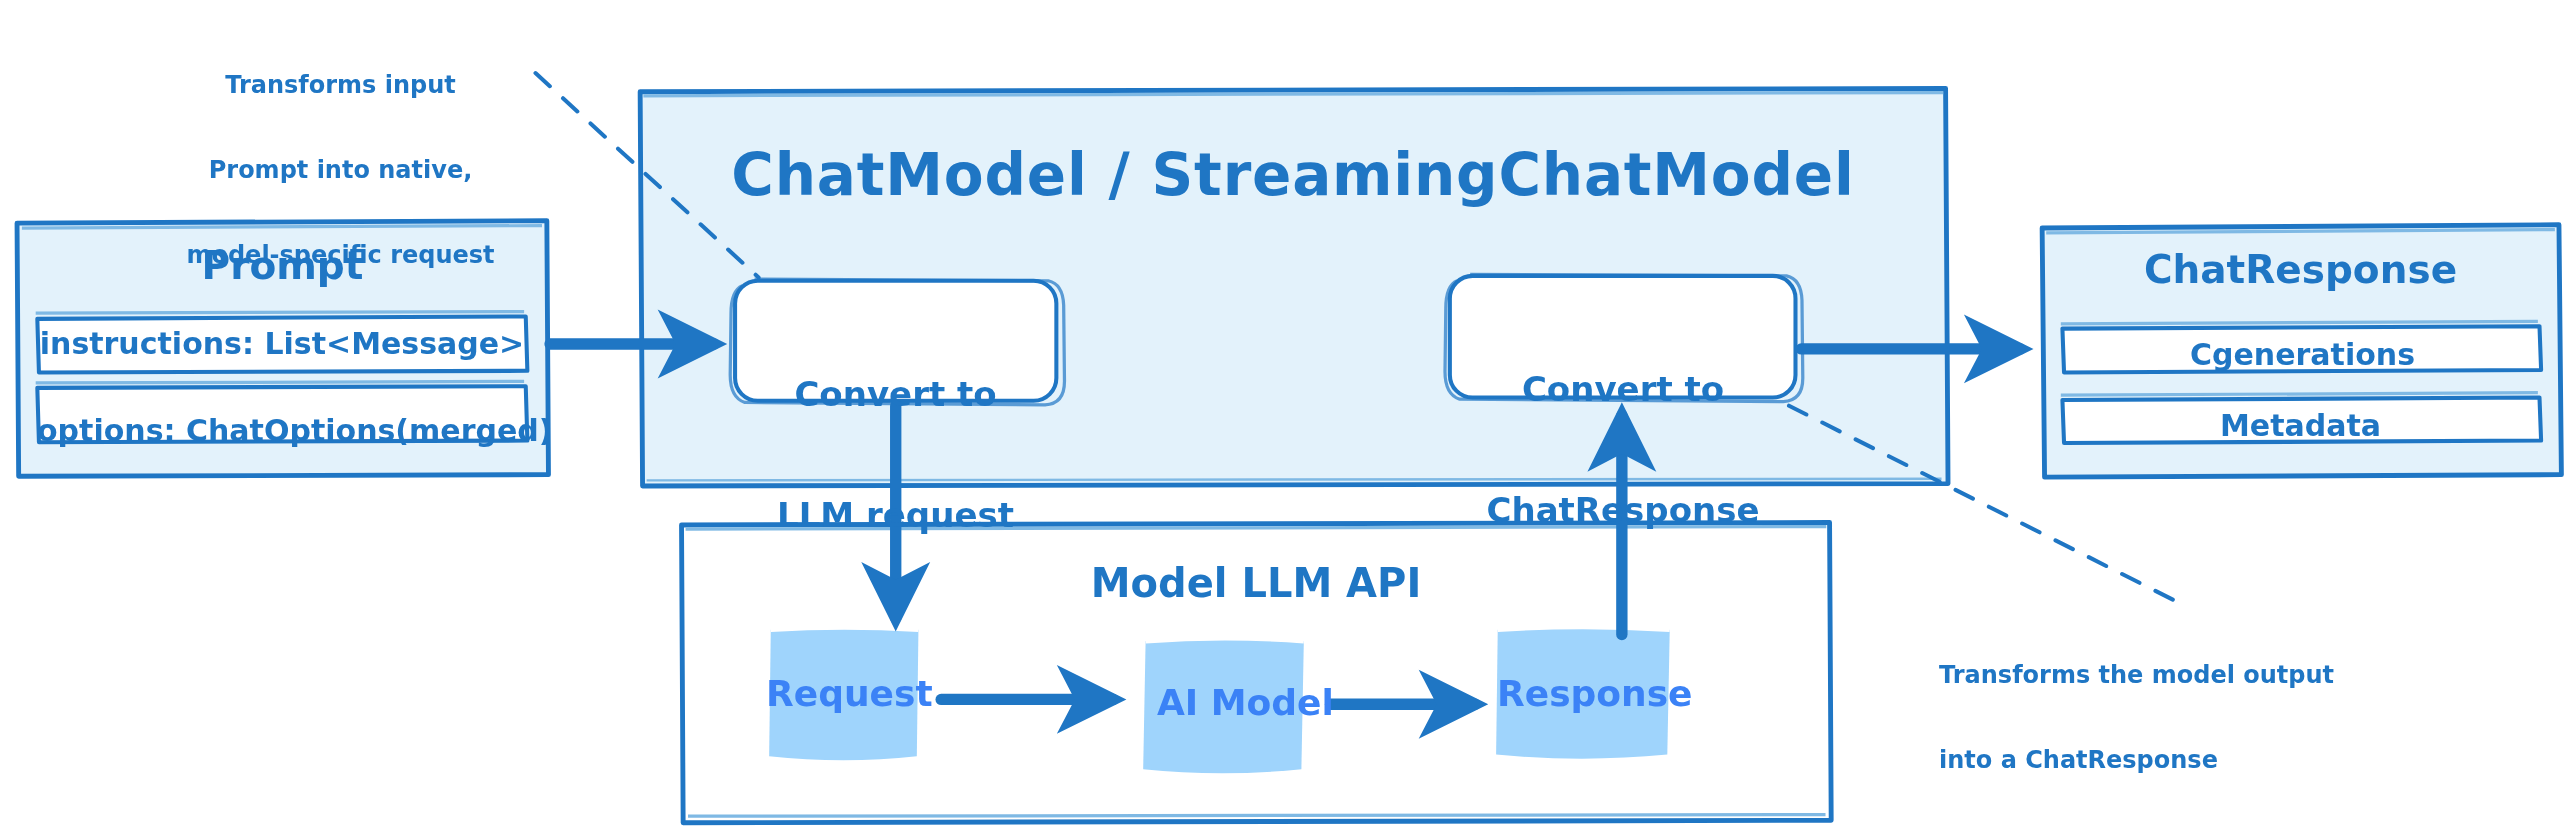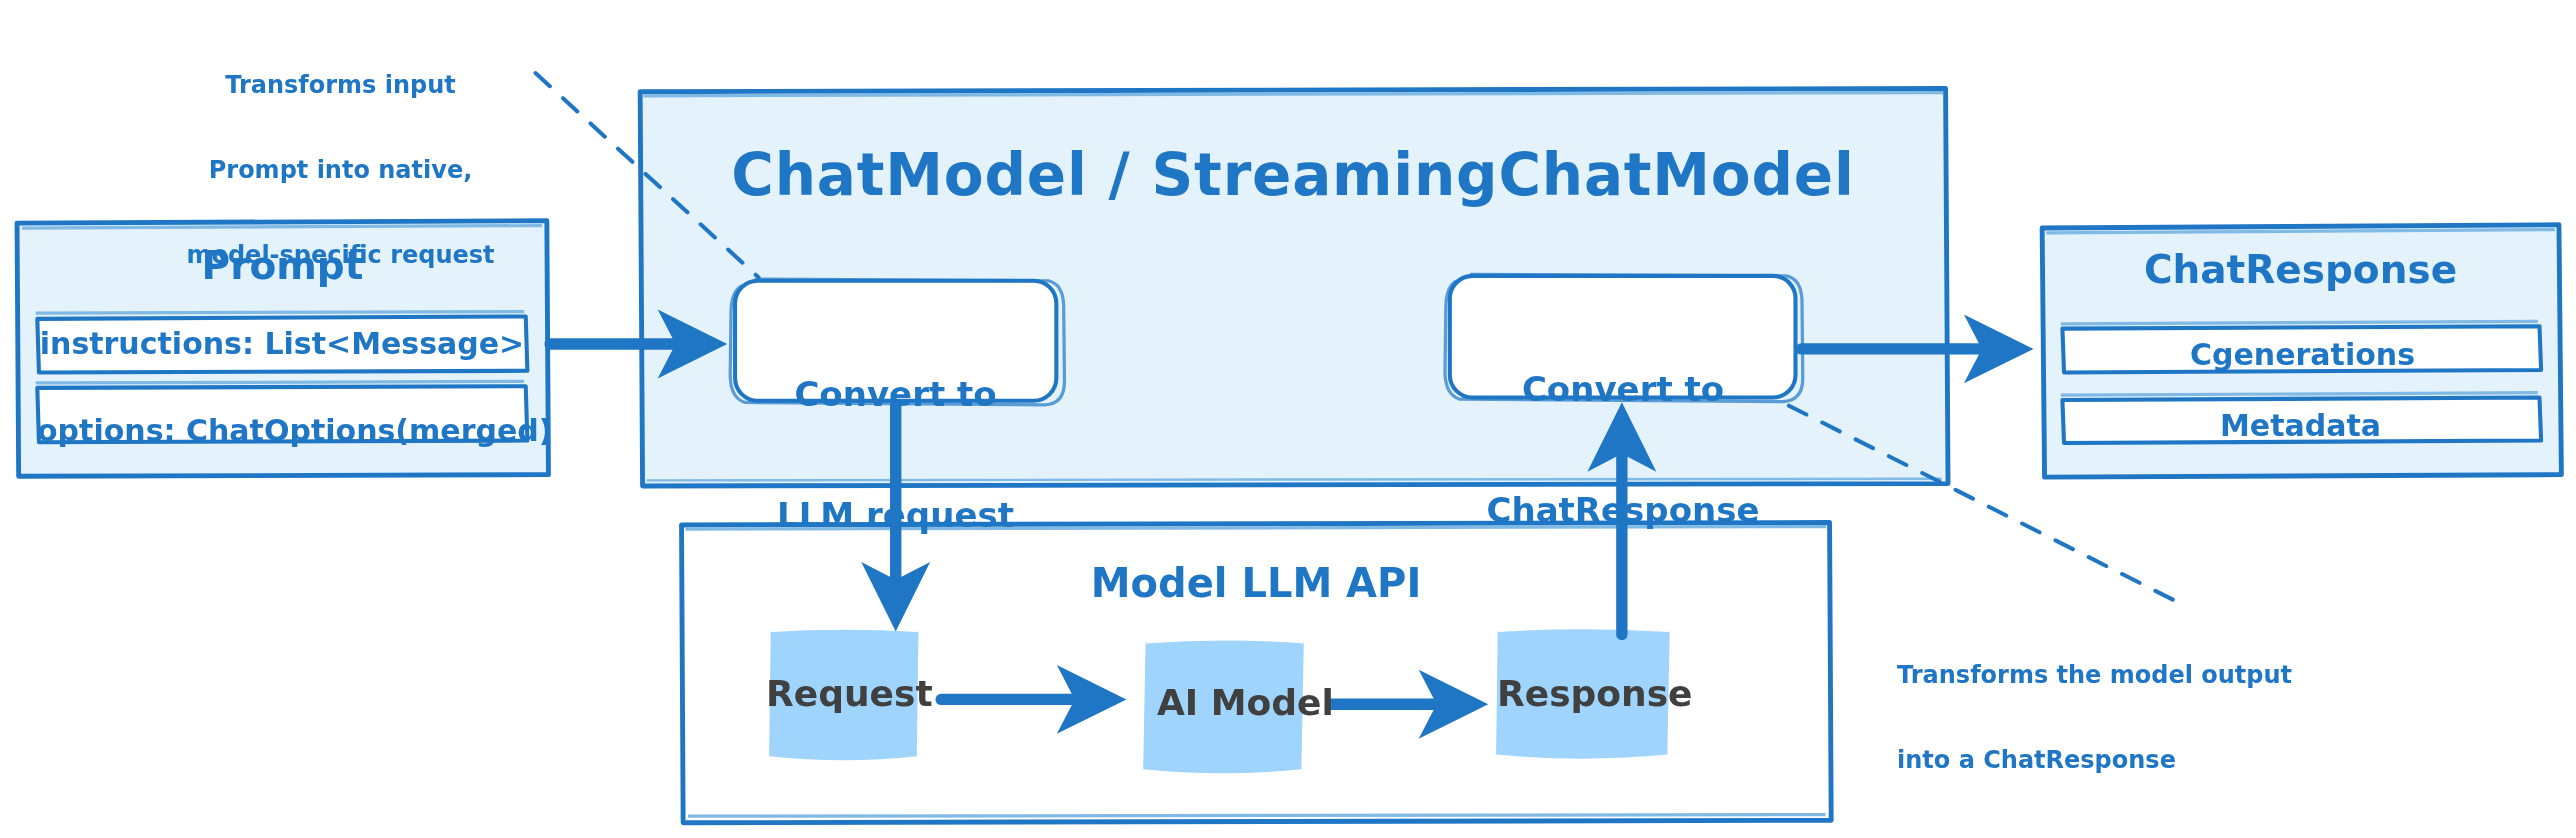--- a/index.html
+++ b/index.html
@@ -48,21 +48,21 @@
     font-size: 30px;
     font-weight: 600;
   }
   .proc-label {
     font-size: 34px;
     font-weight: 700;
   }
   .native-label {
     font-size: 36px;
     font-weight: 700;
-    color: #404040;
+    color: #3b82f6;
   }
   .note {
     font-size: 24px;
     font-weight: 700;
     color: #1f76c4;
   }
   .sublabel {
     font-size: 40px;
     font-weight: 700;
   }
@@ -195,19 +195,19 @@
   <div class="txt box-title center" style="left:2042px; top:247px; width:517px;">ChatResponse</div>
   <div class="txt field-label center" style="left:2062px; top:337px; width:481px;">Cgenerations</div>
   <div class="txt field-label center" style="left:2062px; top:408px; width:477px;">Metadata</div>
 
   <div class="txt sublabel center" style="left:682px; top:560px; width:1148px;">Model LLM API</div>
 
   <div class="txt native-label center" style="left:766px; top:673px; width:153px;">Request</div>
   <div class="txt native-label center" style="left:1143px; top:682px; width:161px;margin-left:14px;">AI Model</div>
   <div class="txt native-label center" style="left:1497px; top:673px; width:173px;">Response</div>
 
-  <div class="txt note" style="left:1897px; top:604px; width:584px;">
+  <div class="txt note" style="left:1939px; top:604px; width:584px;">
     <div>Transforms the model output</div>
     <div>into a ChatResponse</div>
   </div>
 
 </div>
 
 
 </body></html>

